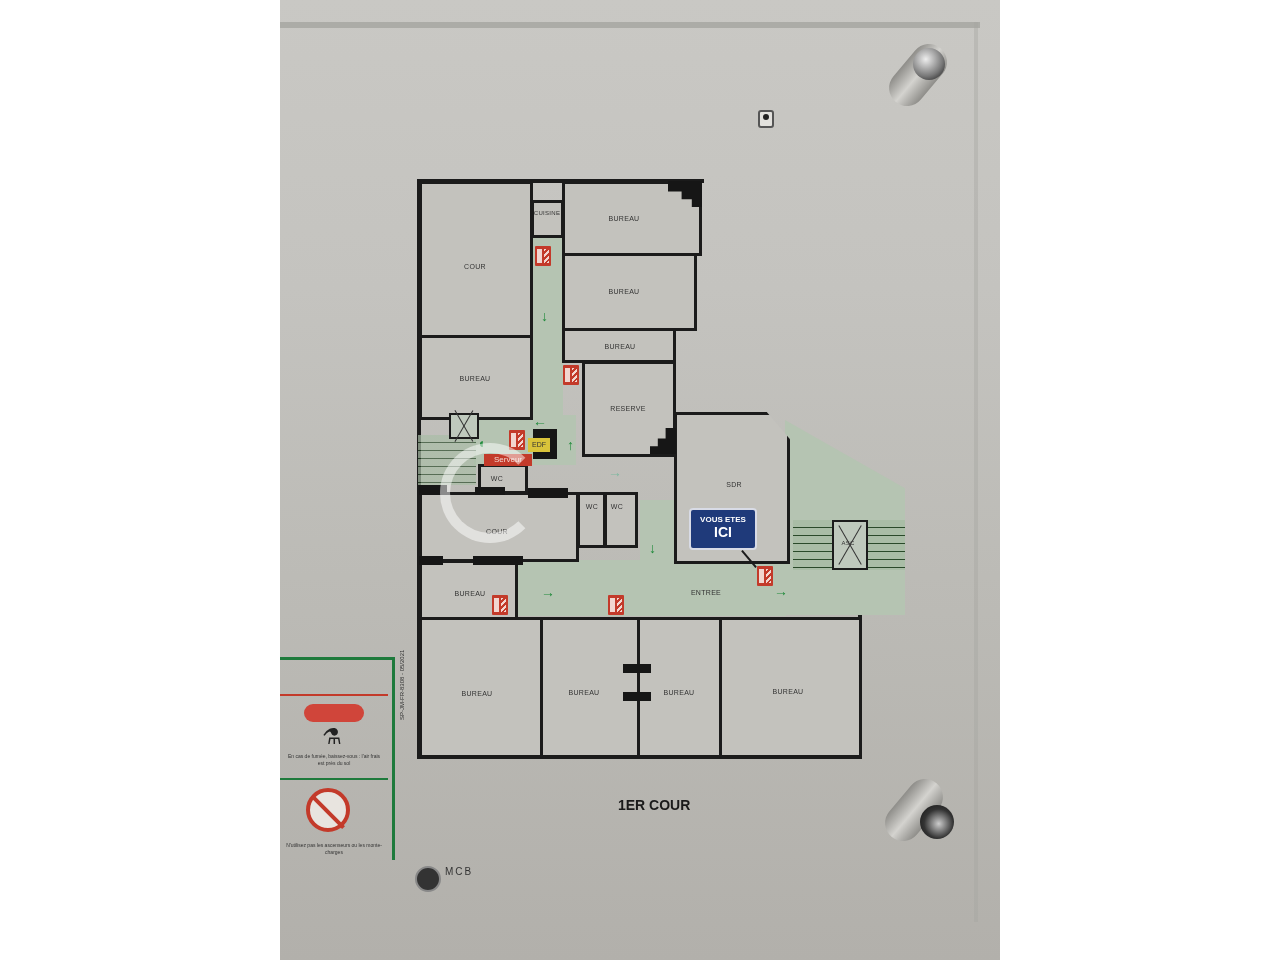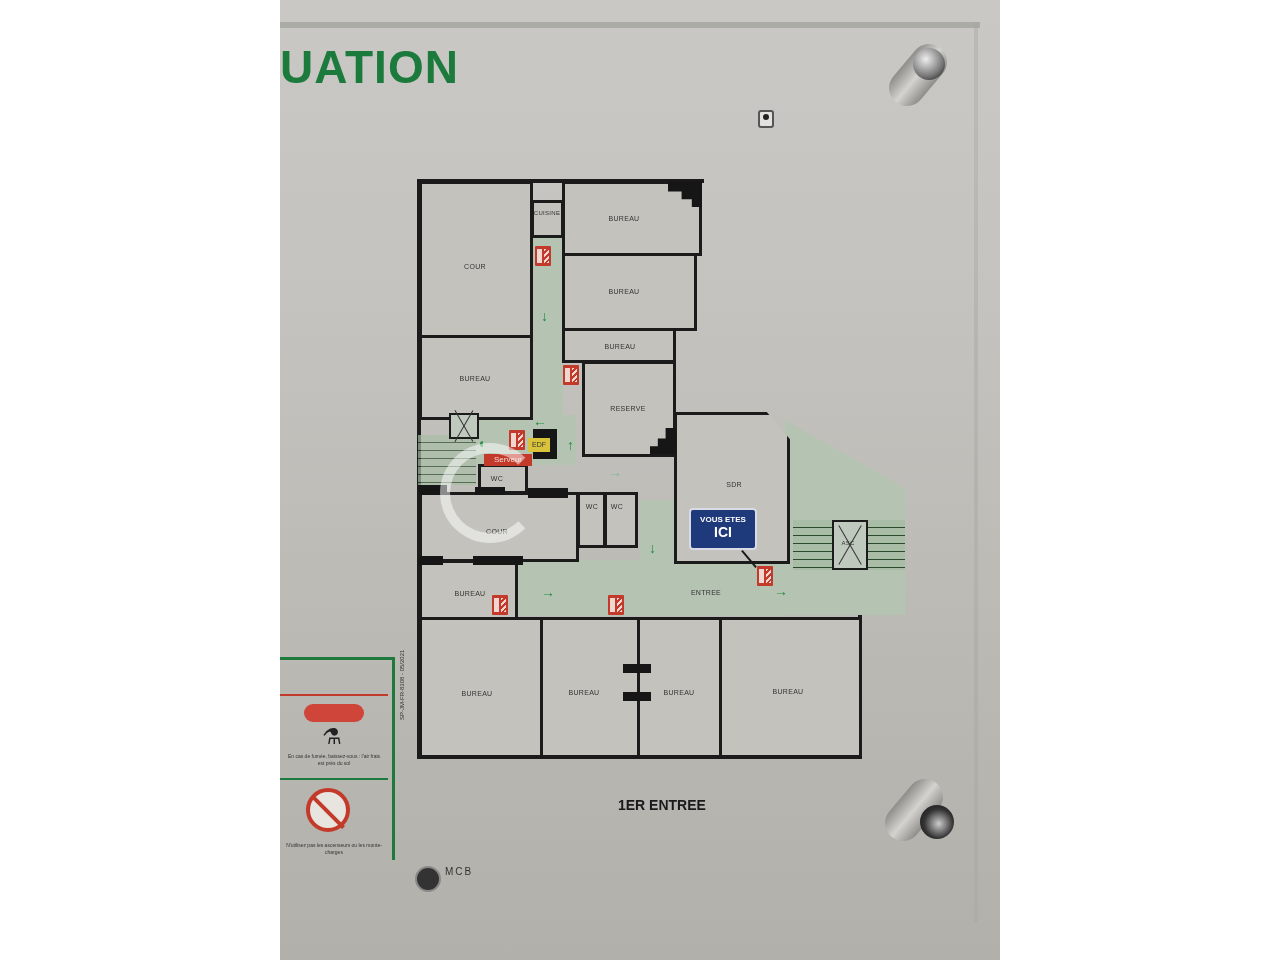--- a/index.html
+++ b/index.html
@@ -44,21 +44,20 @@
   .wm{position:absolute;left:432px;top:440px;font-size:66px;font-weight:bold;color:rgba(255,255,255,.55);letter-spacing:16px;}
   .wm-sub{position:absolute;left:575px;top:507px;font-size:17px;color:rgba(255,255,255,.55);letter-spacing:2px;}
   .wm-ring{position:absolute;left:440px;top:443px;width:80px;height:80px;border:10px solid rgba(255,255,255,.5);border-radius:50%;border-right-color:transparent;}
 </style>
 </head>
 <body>
 
 <div class="photo">
   <div class="acrylic-edge"></div>
   <div class="acrylic-edge-r"></div>
-  <div class="title">UATION</div>
   <div class="cam"></div>
   <div class="standoff" style="left:620px;top:40px;"></div>
   <div class="screw" style="left:633px;top:48px;width:32px;height:32px;background:radial-gradient(circle at 40% 35%,#eee,#777 60%,#111);"></div>
   <div class="standoff" style="left:616px;top:775px;"></div>
   <div class="screw" style="left:640px;top:805px;width:34px;height:34px;background:radial-gradient(circle at 55% 55%,#ccc,#333 55%,#111);"></div>
 </div>
 
 <div class="plan">
 
   <div style="position:absolute;left:417px;top:179px;width:287px;height:4px;background:#1b1b1b;"></div>
@@ -142,21 +141,21 @@
   <div class="arrow" style="left:649px;top:541px;">↓</div>
   <div class="arrow" style="left:541px;top:585px;">→</div>
   <div class="arrow" style="left:774px;top:584px;">→</div>
 
   <div class="ici">
     <div class="t1">VOUS ETES</div>
     <div class="t2">ICI</div>
   </div>
   <div style="position:absolute;left:748px;top:548px;width:2px;height:22px;background:#1b1b1b;transform:rotate(-40deg);"></div>
 
-  <div class="floor-title">1ER ENTREE</div>
+  <div class="floor-title">1ER COUR</div>
   <div class="mcb">
     <div class="logo"></div>
     <div class="name">MCB</div>
   </div>
   <div class="ref">SP-JM-FR-8308 - 05/2021</div>
 
   <div class="legend">
     <div class="sep" style="top:34px;background:#c33a2a;"></div>
     <div style="position:absolute;left:24px;top:44px;width:60px;height:18px;background:#d0453a;border-radius:10px;"></div>
     <div style="position:absolute;left:42px;top:64px;font-size:22px;color:#222;">⚗</div>

